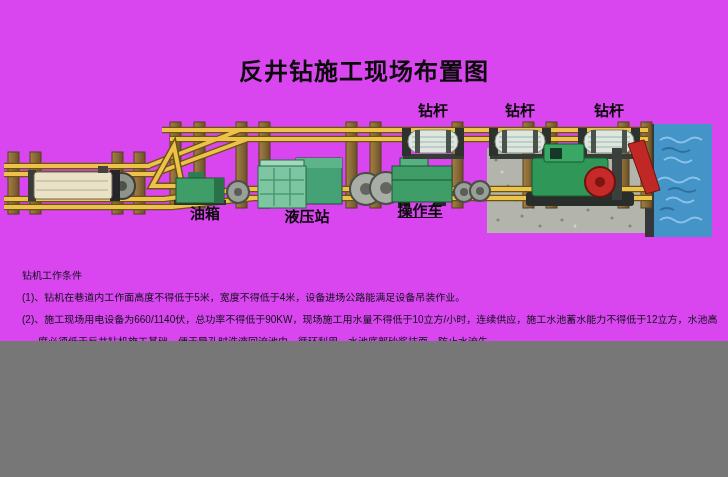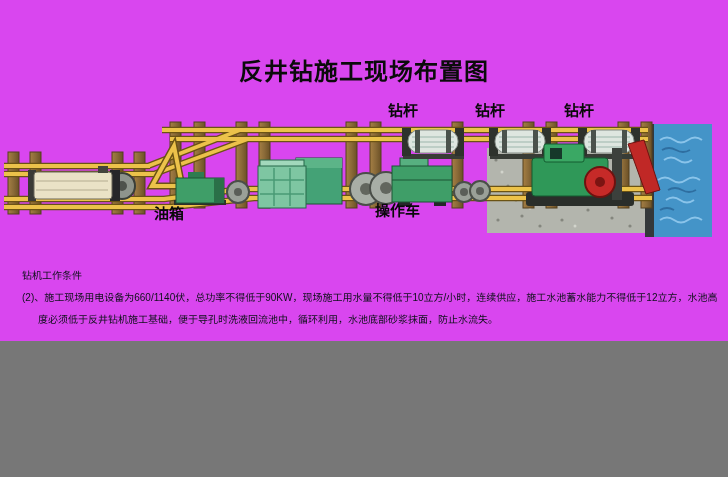--- a/index.html
+++ b/index.html
@@ -6,21 +6,21 @@
   .page{
     position:relative;width:728px;height:341px;background:#d946ef;
     font-family:"Liberation Sans","DejaVu Sans",sans-serif;overflow:hidden;
   }
   .page-title{
     position:absolute;top:52px;left:0;width:100%;text-align:center;
     font-size:24px;font-weight:700;color:#0b0b0b;letter-spacing:1px;
   }
   .diagram-svg{position:absolute;left:0;top:88px;width:728px;height:160px;display:block;}
   .equip-label{
-    position:absolute;width:90px;
+    position:absolute;width:90px;text-align:center;
     font-size:15px;font-weight:700;color:#090909;line-height:17px;
   }
   .conditions{
     position:absolute;left:22px;top:265px;width:700px;
     font-size:10px;line-height:22px;color:#0d1119;
   }
   .cond-heading{font-weight:400;}
   .cond-item{padding-left:16px;text-indent:-16px;}
 </style>
 </head>
@@ -218,21 +218,23 @@
       <rect x="550" y="60" width="12" height="11" fill="#16382a"></rect>
       <circle cx="600" cy="94" r="15" fill="#c62a28" stroke="#6e1210" stroke-width="2"></circle>
       <circle cx="600" cy="94" r="5" fill="#7c1412"></circle>
     </g>
   </svg>
 
   <div class="equip-label" style="left:388px;top:102px;">钻杆</div>
   <div class="equip-label" style="left:475px;top:102px;">钻杆</div>
   <div class="equip-label" style="left:564px;top:102px;">钻杆</div>
 
-  <div class="equip-label" style="left:154px;top:205px;">油箱</div>
-  <div class="equip-label" style="left:375px;top:202px;">操作车</div>
+  <div class="equip-label" style="left:160px;top:205px;">油箱</div>
+  <div class="equip-label" style="left:262px;top:208px;">液压站</div>
+  <div class="equip-label" style="left:375px;top:202px;text-decoration:underline;">操作车</div>
 
   <div class="conditions">
     <div class="cond-heading">钻机工作条件</div>
+    <div class="cond-item">(1)、钻机在巷道内工作面高度不得低于5米，宽度不得低于4米，设备进场公路能满足设备吊装作业。</div>
     <div class="cond-item">(2)、施工现场用电设备为660/1140伏，总功率不得低于90KW，现场施工用水量不得低于10立方/小时，连续供应，施工水池蓄水能力不得低于12立方，水池高度必须低于反井钻机施工基础，便于导孔时洗液回流池中，循环利用，水池底部砂浆抹面，防止水流失。</div>
   </div>
 
 </div>
 
 </body></html>

